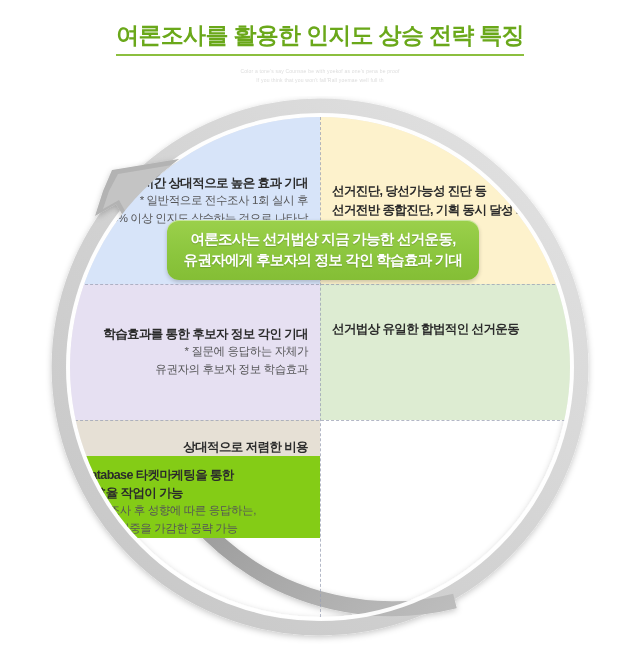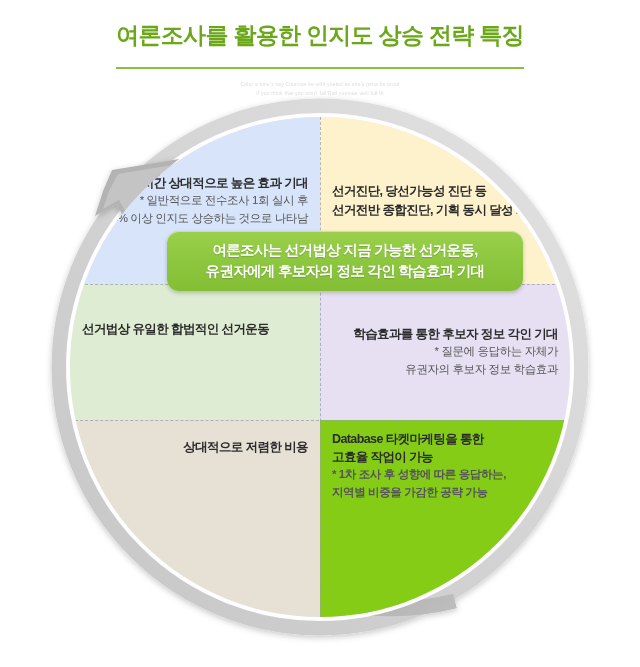--- a/index.html
+++ b/index.html
@@ -17,21 +17,21 @@
   #title-block {
     position: absolute; top: 22px; left: 0; width: 640px;
     text-align: center;
   }
   #page-title {
     display: inline-block;
     font-size: 23px; font-weight: bold;
     color: #6aa81a;
     letter-spacing: -0.7px;
     border-bottom: 2px solid #8cbf3f;
-    padding-bottom: 17px;
+    padding-bottom: 4px;
     line-height: 1.2;
   }
   #subtitle {
     margin-top: 11px;
     font-size: 5px;
     color: #dcdcdc;
     line-height: 1.8;
     letter-spacing: 0.2px;
     white-space: pre-line;
   }
@@ -74,39 +74,39 @@
     font-size: 12.5px; font-weight: bold; color: #2b2b2b;
     letter-spacing: -0.6px; line-height: 1.45;
     white-space: pre-line;
   }
   .cell-body {
     font-size: 11.5px; color: #555557;
     letter-spacing: -0.4px; line-height: 1.55;
     white-space: pre-line;
   }
   .align-right { text-align: right; }
-  .align-left  { text-align: left; font-weight: bold; }
+  .align-left  { text-align: left; }
 
   
   .hdiv {
     position: absolute; left: 0; width: 500px;
     border-top: 1px dashed #9aa0b4;
     opacity: .75;
   }
   .vdiv {
     position: absolute; top: 0; height: 500px; left: 250px;
     border-left: 1px dashed #9aa0b4;
     opacity: .75;
   }
 
   
   #green-banner {
     position: absolute;
-    left: 167px; top: 135px;
-    width: 356px; height: 60px;
+    left: 167px; top: 124px;
+    width: 312px; height: 60px;
     border-radius: 12px;
     background: linear-gradient(180deg, #9bd04b 0%, #8cc63e 55%, #84be35 100%);
     box-shadow: 0 2px 4px rgba(0,0,0,.20), inset 0 1px 0 rgba(255,255,255,.45);
     display: flex; align-items: center; justify-content: center;
     z-index: 6;
   }
   #green-banner-text {
     color: #ffffff;
     font-size: 14.5px; font-weight: bold;
     text-align: center; line-height: 1.45;
@@ -166,31 +166,31 @@
         <div class="cell-body  align-right">* 일반적으로 전수조사 1회 실시 후
 5% 이상 인지도 상승하는 것으로 나타남</div>
       </div>
       <div class="cell right align-left" style="background:#fdf2cc;">
         <div class="cell-title align-left">선거진단, 당선가능성 진단 등
 선거전반 종합진단, 기획 동시 달성 가능</div>
       </div>
     </div>
 
     <div class="cell-row" style="top:167px; height:136px;">
-      <div class="cell right align-left" style="background:#ddecd2;">
-        <div class="cell-title align-left" style="align-self:flex-start;margin-top:-46px;">선거법상 유일한 합법적인 선거운동</div>
-      </div>
       <div class="cell left align-right" style="background:#e6e0f2;">
         <div class="cell-title align-right">학습효과를 통한 후보자 정보 각인 기대</div>
         <div class="cell-body  align-right">* 질문에 응답하는 자체가
 유권자의 후보자 정보 학습효과</div>
       </div>
+      <div class="cell right align-left" style="background:#ddecd2;">
+        <div class="cell-title align-left" style="align-self:flex-start;margin-top:-46px;">선거법상 유일한 합법적인 선거운동</div>
+      </div>
     </div>
 
-    <div class="cell-row" style="top:303px; height:197px;">
+    <div class="cell-row" style="top:303px; height:197px;flex-direction:column;">
       <div class="cell left align-right" style="background:#e6e0d5; justify-content:flex-start; padding-top:18px;">
         <div class="cell-title align-right">상대적으로 저렴한 비용</div>
       </div>
       <div class="cell right align-left" style="background:#84cc16; justify-content:flex-start; padding-top:10px;">
         <div class="cell-title align-left">Database 타켓마케팅을 통한
 고효율 작업이 가능</div>
         <div class="cell-body  align-left">* 1차 조사 후 성향에 따른 응답하는,
   지역별 비중을 가감한 공략 가능</div>
       </div>
     </div>

